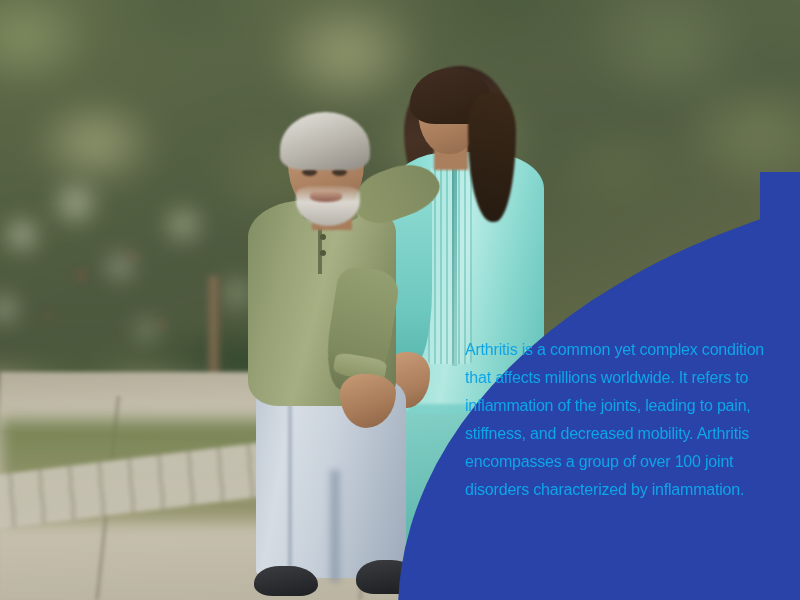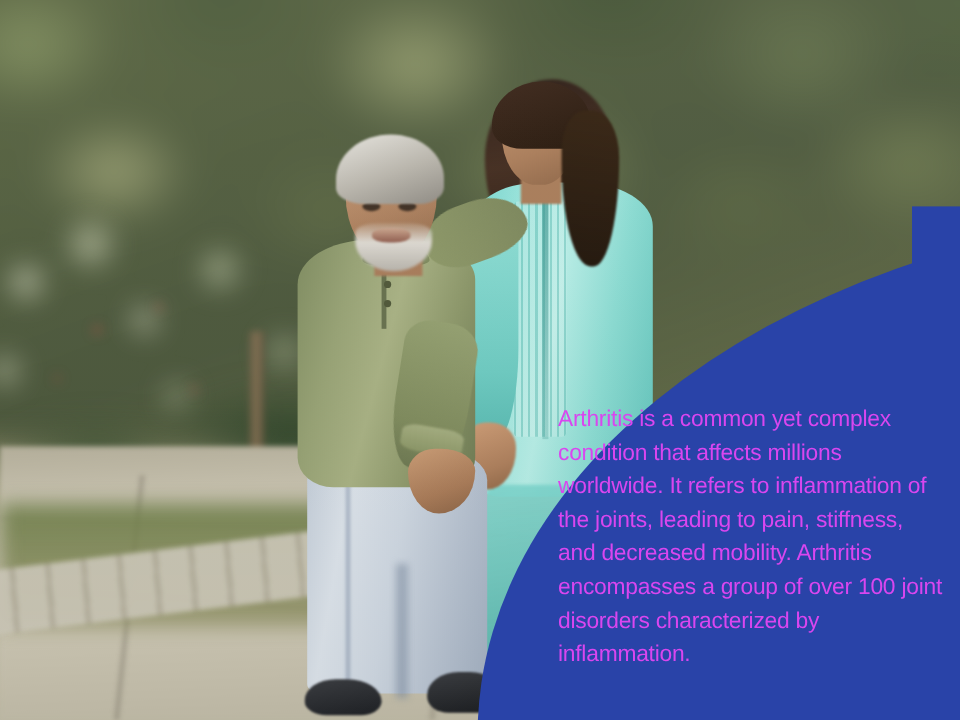--- a/index.html
+++ b/index.html
@@ -326,23 +326,23 @@
     left:430px; top:520px;
     width:370px; height:80px;
     background:#2943A8;
   }
 
   
   .callout-text {
     position:absolute;
     left:465px; top:336px;
     width:322px;
-    color:#d946ef;
+    color:#0ea5e9;
     font-family:"Liberation Sans", sans-serif;
-    font-size:19px;
+    font-size:16px;
     line-height:28px;
     letter-spacing:-0.2px;
     font-weight:400;
     text-rendering:optimizeLegibility;
   }
 </style>
 </head>
 <body>
 
 <div id="banner">

